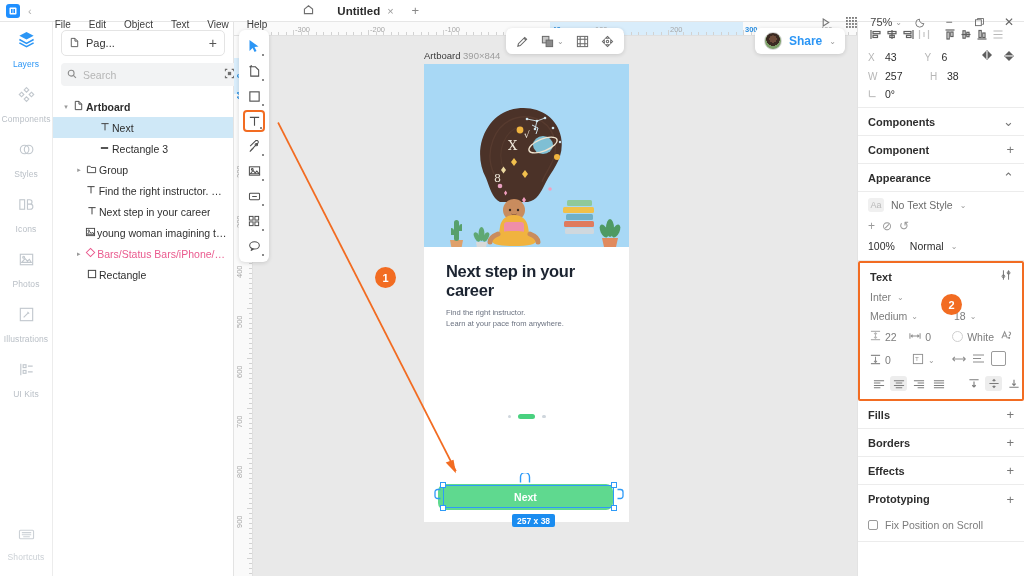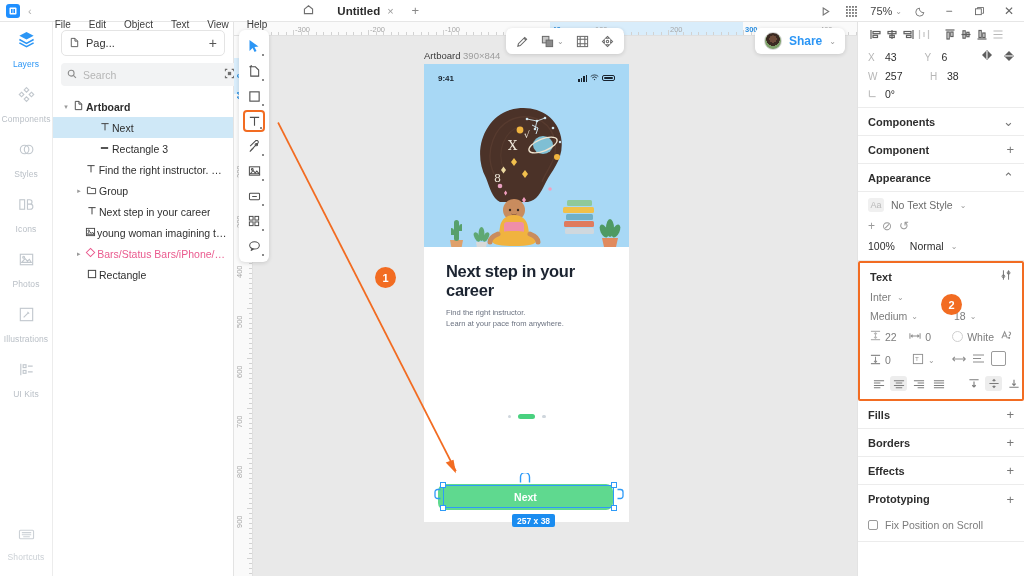--- a/index.html
+++ b/index.html
@@ -30,21 +30,21 @@
   .home-icon { margin-left: 26px; color: #777; font-size: 12px; }
   .tabstrip { display: flex; align-items: center; margin-left: 16px; }
   .doc-tab {
     display: flex; align-items: center; gap: 7px;
     font-size: 11.5px; font-weight: bold; color: #2b2b2b;
     padding: 2px 6px;
   }
   .tab-close { color: #999; font-weight: normal; font-size: 11px; }
   .tab-plus { margin-left: 12px; color: #888; font-size: 13px; }
   .menubar-right {
-    position: absolute; right: 0; top: 0; height: 22px;
+    position: absolute; right: 0; top: 11px; height: 22px;
     display: flex; align-items: center; gap: 0px;
   }
   .mb-btn {
     width: 26px; height: 22px; display: flex; align-items: center;
     justify-content: center; color: #777; font-size: 12px;
   }
   .zoom-ctl {
     display: flex; align-items: center; gap: 3px; padding: 0 6px;
     font-size: 11px; color: #444;
   }
@@ -463,32 +463,32 @@
           <span class="txt">Next</span>
         </div>
         <div class="layer-row" style="padding-left: 34px;">
           <span class="disc"></span>
           <span class="glyph"><svg width="11" height="10" viewBox="0 0 12 11" fill="none" stroke="#444" stroke-width="2">
               <path d="M2 5.5h8"></path>
             </svg></span>
           <span class="txt">Rectangle 3</span>
         </div>
         <div class="layer-row" style="padding-left: 21px;">
+          <span class="disc">▸</span>
+          <span class="glyph"><svg width="11" height="10" viewBox="0 0 12 11" fill="none" stroke="#444" stroke-width="1">
+              <path d="M1.5 2.5h3l1 1.3h5v5.7h-9z"></path>
+            </svg></span>
+          <span class="txt">Group</span>
+        </div>
+        <div class="layer-row" style="padding-left: 21px;">
           <span class="disc"></span>
           <span class="glyph"><svg width="10" height="10" viewBox="0 0 11 11" fill="none" stroke="#444" stroke-width="1.1">
               <path d="M1.5 1.8h8M5.5 1.8v7.4"></path>
             </svg></span>
           <span class="txt">Find the right instructor. Lea</span>
-        </div>
-        <div class="layer-row" style="padding-left: 21px;">
-          <span class="disc">▸</span>
-          <span class="glyph"><svg width="11" height="10" viewBox="0 0 12 11" fill="none" stroke="#444" stroke-width="1">
-              <path d="M1.5 2.5h3l1 1.3h5v5.7h-9z"></path>
-            </svg></span>
-          <span class="txt">Group</span>
         </div>
         <div class="layer-row" style="padding-left: 21px;">
           <span class="disc"></span>
           <span class="glyph"><svg width="10" height="10" viewBox="0 0 11 11" fill="none" stroke="#444" stroke-width="1.1">
               <path d="M1.5 1.8h8M5.5 1.8v7.4"></path>
             </svg></span>
           <span class="txt">Next step in your career</span>
         </div>
         <div class="layer-row" style="padding-left: 21px;">
           <span class="disc"></span>
@@ -729,39 +729,20 @@
 
     <div class="canvas-surface">
 
       <div class="ab-label" style="left:171px; top:14px;">
         <span>Artboard</span>
         <span class="dim">390×844</span>
       </div>
 
       <div class="artboard" style="left:171px; top:28px; width:205px; height:458px;">
         <div class="hero">
-          <div class="statusbar">
-            <span>9:41</span>
-            <span class="sb-right">
-              <span class="bars">
-                <i style="height:2.5px"></i>
-                  <i style="height:4px"></i>
-                  <i style="height:5.5px"></i>
-                  <i style="height:7px"></i>
-              </span>
-              <span class="wifi">
-                <svg width="9" height="7" viewBox="0 0 12 9" fill="none" stroke="#18232e" stroke-width="1.1">
-                    <path d="M1 3.1a7.2 7.2 0 0110 0"></path>
-                    <path d="M2.9 5.1a4.5 4.5 0 016.2 0"></path>
-                    <circle cx="6" cy="7.3" r="0.9" fill="#18232e" stroke="none"></circle>
-                  </svg>
-              </span>
-              <span class="batt"></span>
-            </span>
-          </div>
 
           <svg class="illus" viewBox="0 0 205 165" preserveAspectRatio="xMidYMax meet">
 
             <path d="M62 96 C48 70 60 36 86 28 C110 21 133 33 137 55 C141 76 128 88 122 100 C116 112 113 118 104 120 L76 120 C68 116 66 106 62 96 Z" fill="#4b3228"></path>
             <path d="M70 92 C60 70 70 42 92 36 C112 31 128 42 131 60 C134 78 122 88 118 100" fill="none" stroke="#5c3f32" stroke-width="1.3" opacity=".7"></path>
             <path d="M80 88 C72 70 80 48 98 44" fill="none" stroke="#5c3f32" stroke-width="1.1" opacity=".6"></path>
 
             <ellipse cx="119" cy="63" rx="10" ry="9" fill="#7fbfd4"></ellipse>
             <ellipse cx="119" cy="63" rx="15" ry="6" fill="none" stroke="#efe3cf" stroke-width="1.4" transform="rotate(-22 119 63)"></ellipse>
             <circle cx="96" cy="48" r="3.4" fill="#f0b43f"></circle>

